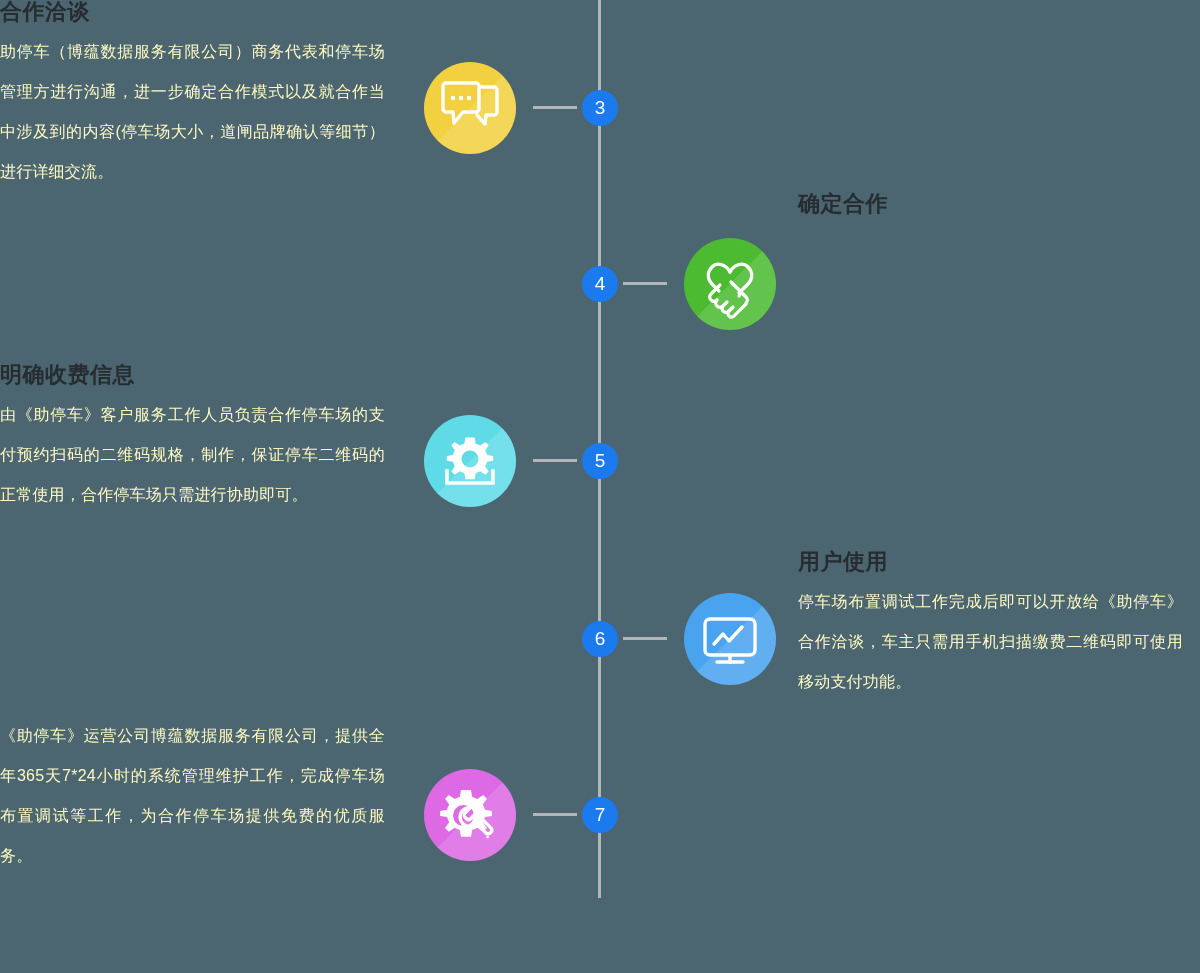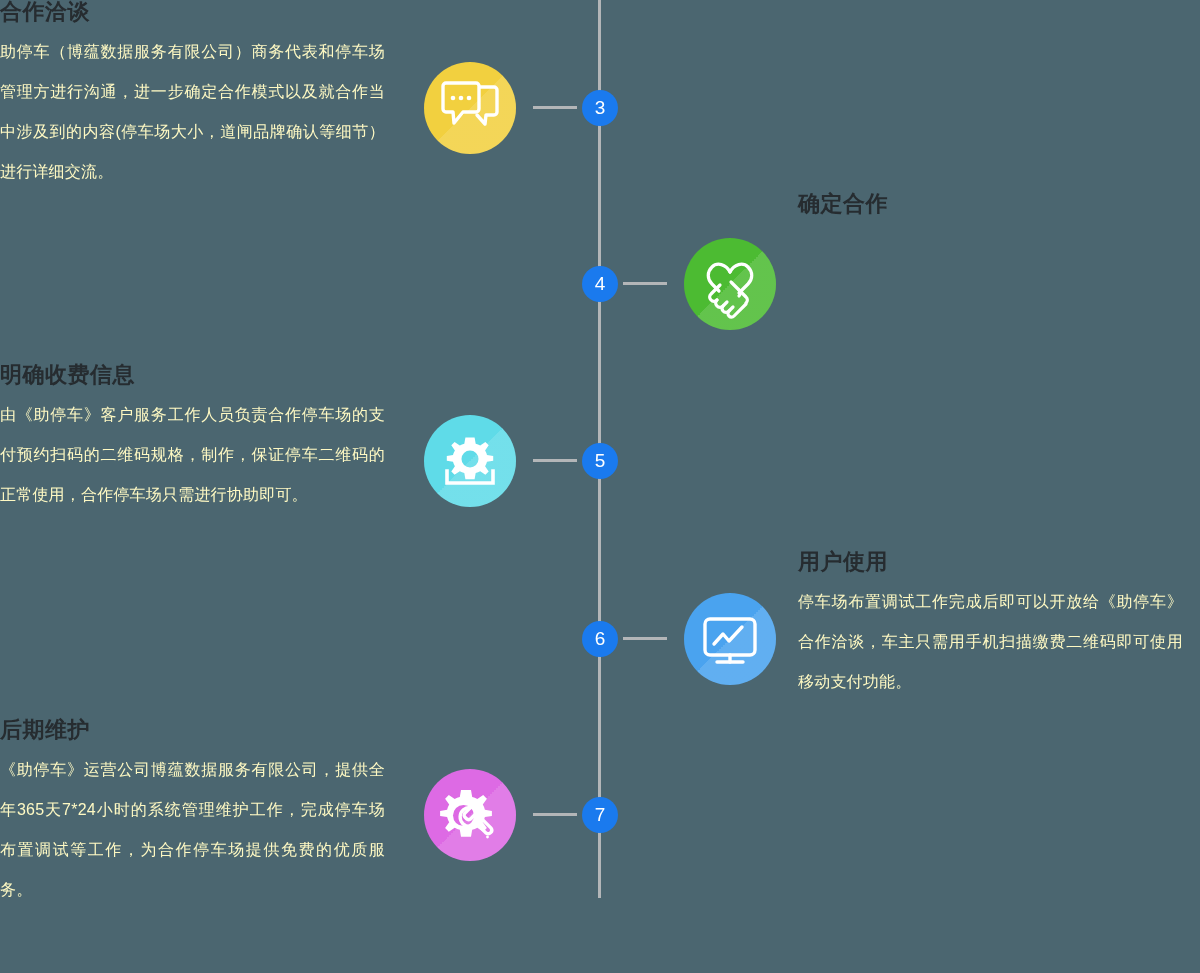--- a/index.html
+++ b/index.html
@@ -225,18 +225,17 @@
         </g>
         <g fill="none" stroke="#ffffff" stroke-width="3.4" stroke-linejoin="round" stroke-linecap="round">
           <path d="M46.5 38.5 a9.5 9.5 0 1 0 8.6 8.6 l12 12 a3.6 3.6 0 0 1 -5 5 l-12 -12"></path>
           <path d="M46.5 38.5 l-5.5 5.5 a3 3 0 0 0 0 4.3 l1.5 1.5 a3 3 0 0 0 4.3 0 l5.5 -5.5"></path>
         </g>
         <circle cx="63.5" cy="68" r="1.4" fill="#ffffff"></circle>
       </svg>
       <div class="sheen"></div>
     </div>
     <div class="textblock left" style="top:-81px;">
-      <div class="tb-title">后期维护</div>
       <div class="tb-body">《助停车》运营公司博蕴数据服务有限公司，提供全年365天7*24小时的系统管理维护工作，完成停车场布置调试等工作，为合作停车场提供免费的优质服务。</div>
     </div>
   </div>
 
 </div>
 
 </body></html>

